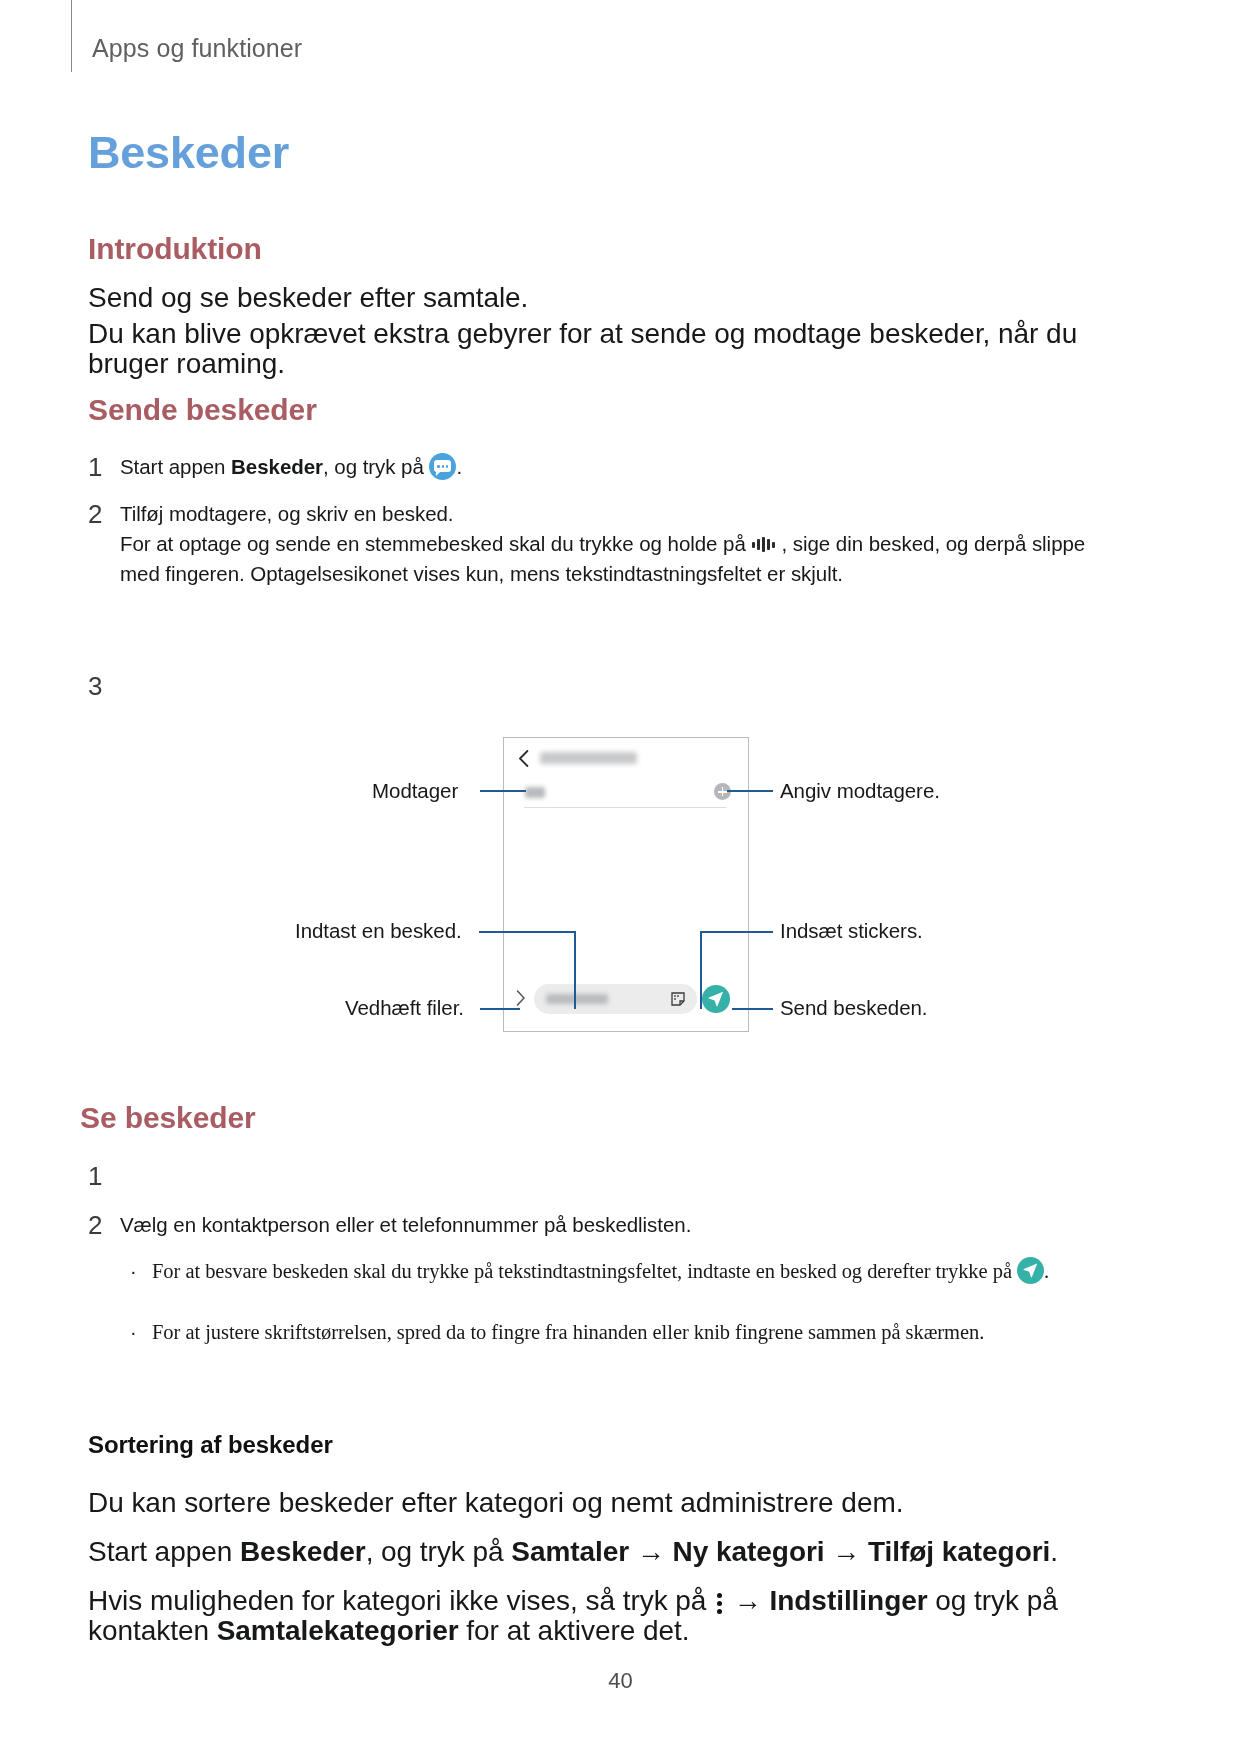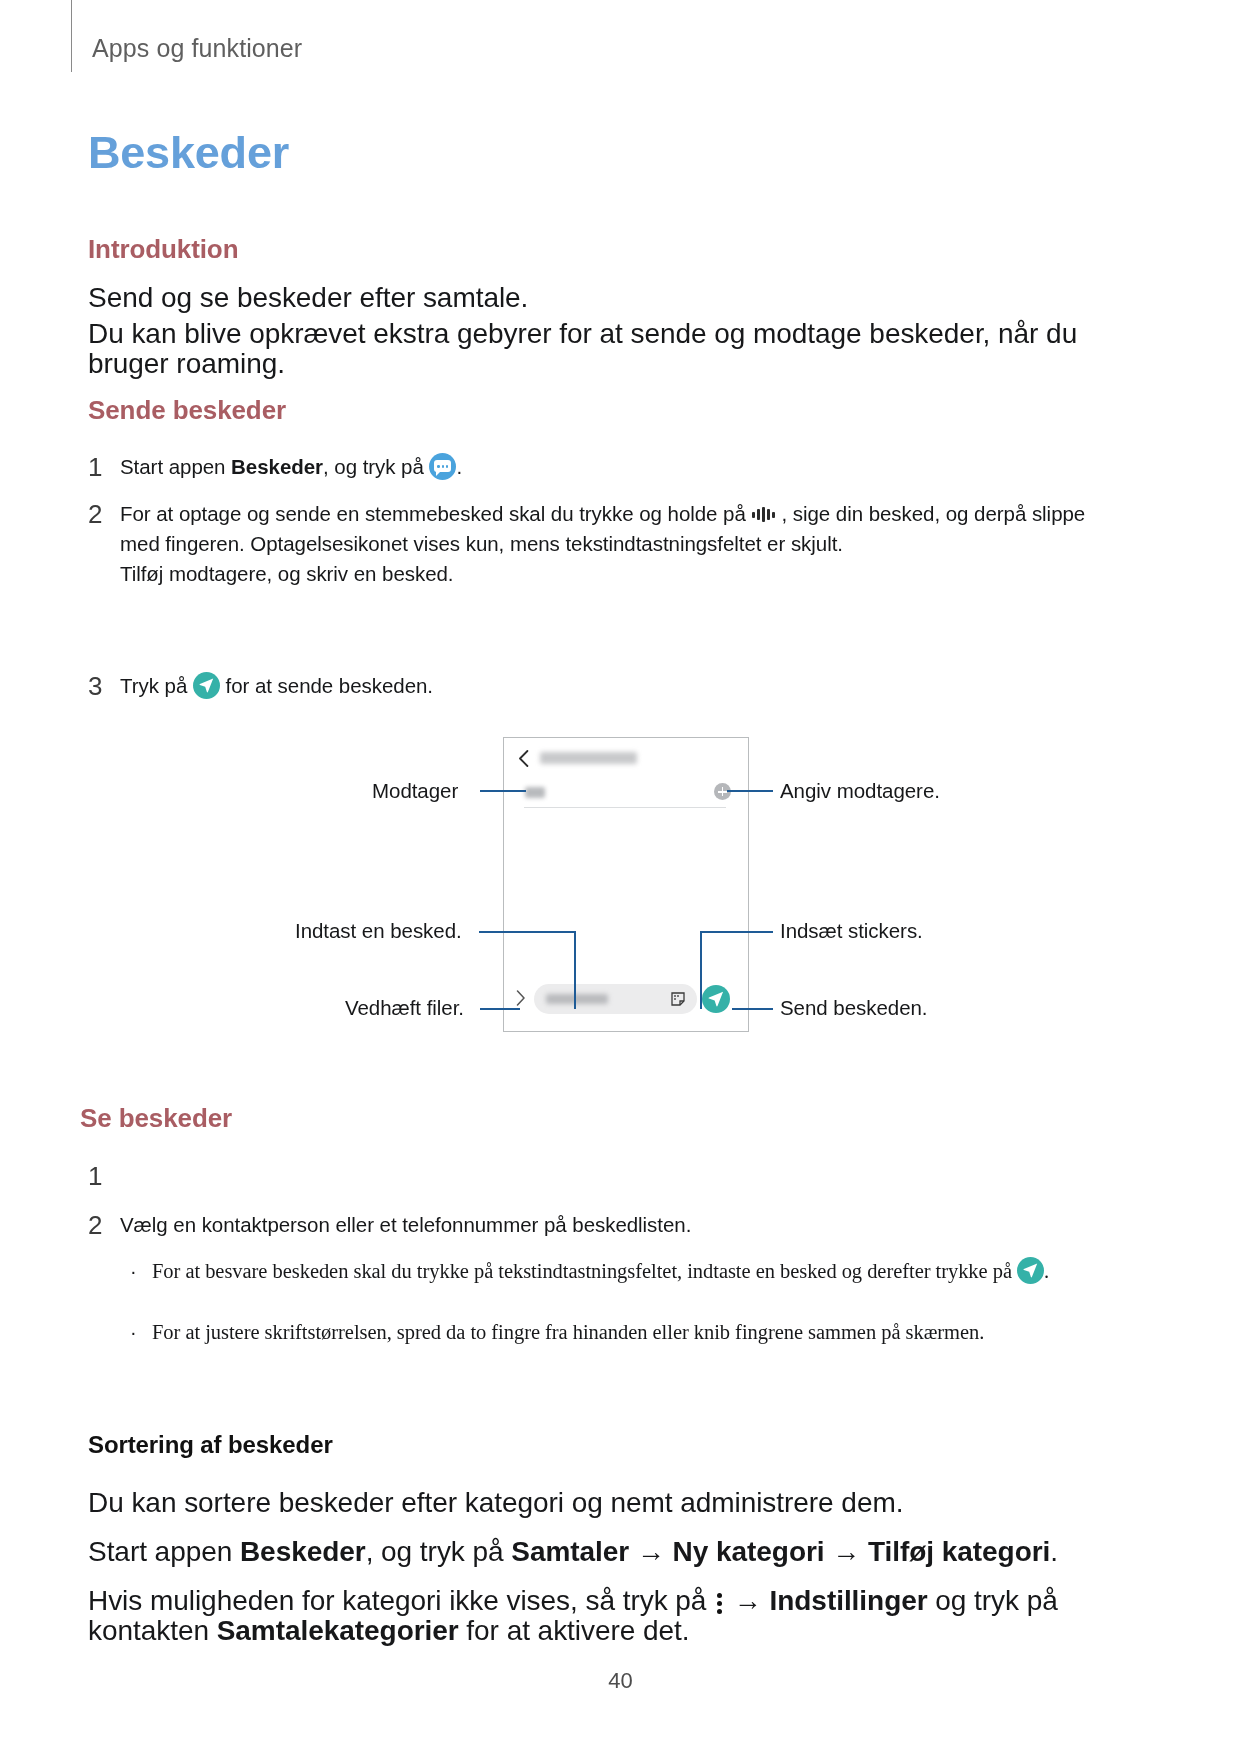--- a/index.html
+++ b/index.html
@@ -48,21 +48,21 @@
     top: 125px;
     font-size: 45px;
     line-height: 55px;
     font-weight: bold;
     color: #65a0da;
     letter-spacing: -0.2px;
   }
 
   h2.section {
     margin: 0;
-    font-size: 26px;
+    font-size: 30px;
     line-height: 36px;
     font-weight: bold;
     color: #a95d63;
     letter-spacing: -0.1px;
   }
 
   h3.subsection {
     margin: 0;
     font-size: 24px;
     line-height: 30px;
@@ -343,30 +343,27 @@
   <h2 class="section abs" style="left:88px; top:392px;">Sende beskeder</h2>
 
   <div class="step" style="left:88px; top:452px; width:960px;">
     <div class="num">1</div>
     <div class="stext"><span>Start appen </span><b>Beskeder</b><span>, og tryk på </span><span class="ico ico-msg"><span class="bub"></span><span class="d d1"></span><span class="d d2"></span><span class="d d3"></span></span><span>.</span></div>
   </div>
 
   <div class="step" style="left:88px; top:499px; width:1005px;">
     <div class="num">2</div>
     <div class="stext">
+      <div>Tilføj modtagere, og skriv en besked.</div>
       <div><span>For at optage og sende en stemmebesked skal du trykke og holde på </span><span class="ico ico-wave"><span class="w1"></span><span class="w2"></span><span class="w3"></span><span class="w4"></span><span class="w5"></span></span><span>, sige din besked, og derpå slippe med fingeren. Optagelsesikonet vises kun, mens tekstindtastningsfeltet er skjult.</span></div>
-      <div>Tilføj modtagere, og skriv en besked.</div>
     </div>
   </div>
 
   <div class="step" style="left:88px; top:671px; width:960px;">
     <div class="num">3</div>
-    <div class="stext"><span>Tryk på </span><span class="ico ico-send"><svg width="17" height="17" viewBox="0 0 17 17" aria-hidden="true">
-            <path d="M15.2 1.6 1.9 7.1c-.5.2-.5.9 0 1l5.3 1.7 1.7 5.3c.2.5.8.5 1 0L15.2 1.6z" fill="#ffffff"></path>
-          </svg></span><span> for at sende beskeden.</span></div>
   </div>
 
   <div class="figure">
 
     <div class="phone">
       <div class="topbar">
         <svg class="back" viewBox="0 0 11 17" aria-hidden="true">
           <path d="M9.4 1 2 8.5 9.4 16" fill="none" stroke="#2c2c2c" stroke-width="1.8" stroke-linecap="round" stroke-linejoin="round"></path>
         </svg>
         <div class="title-blur"></div>

